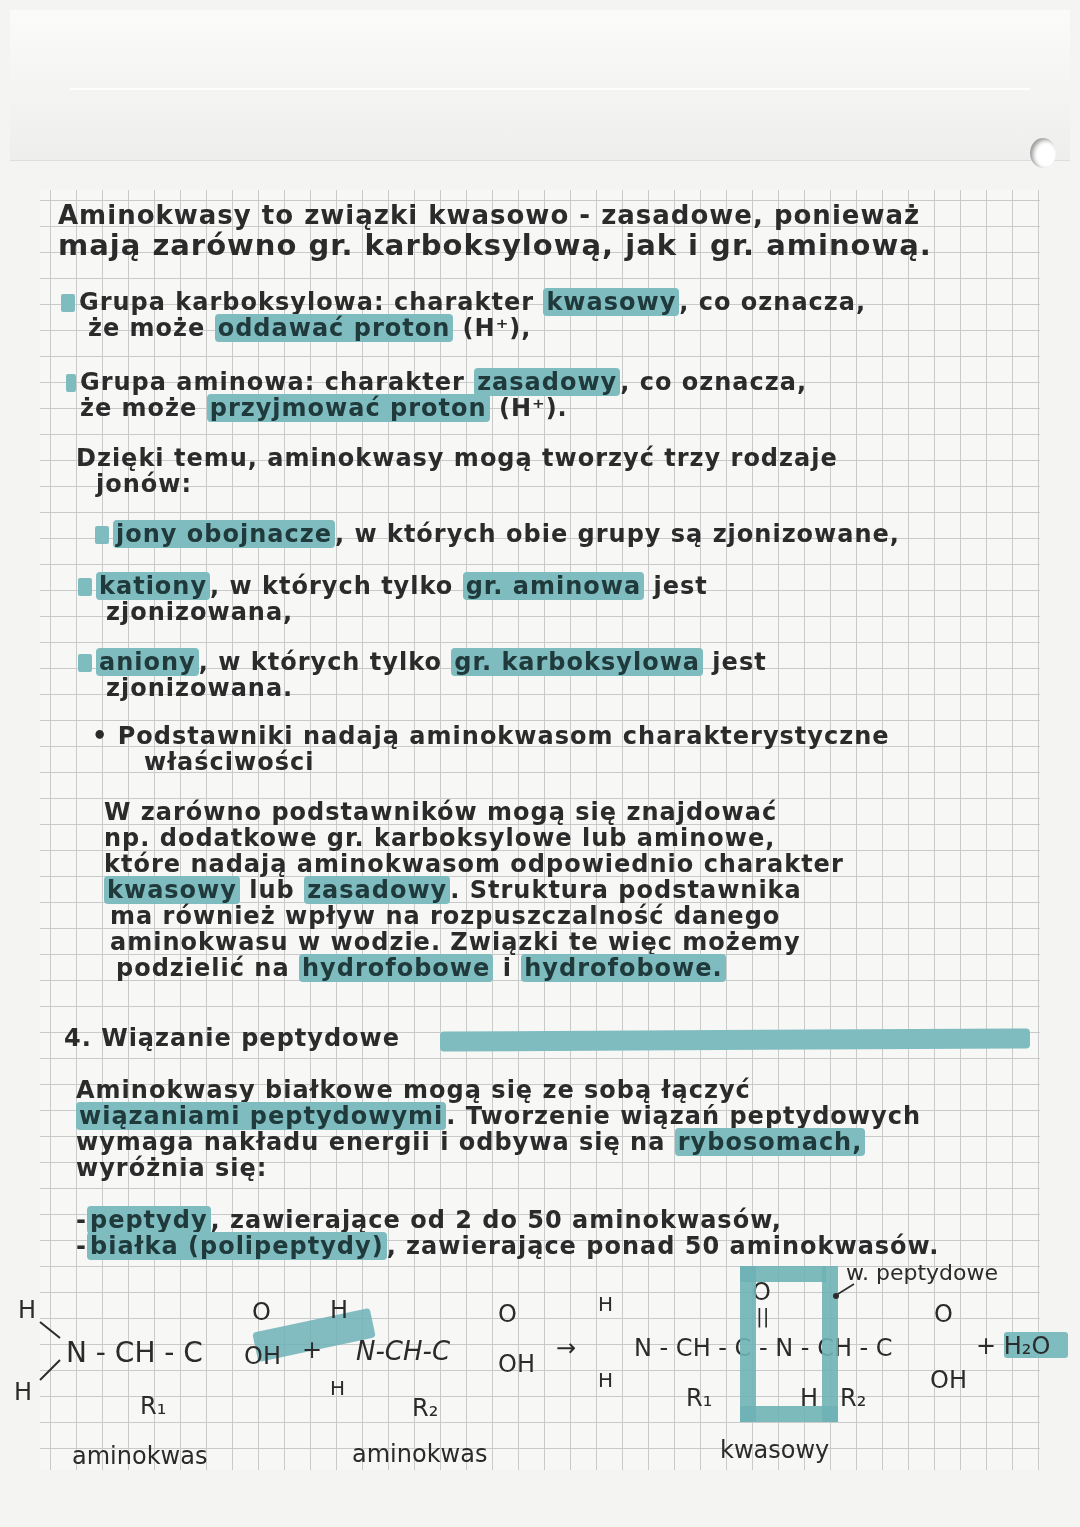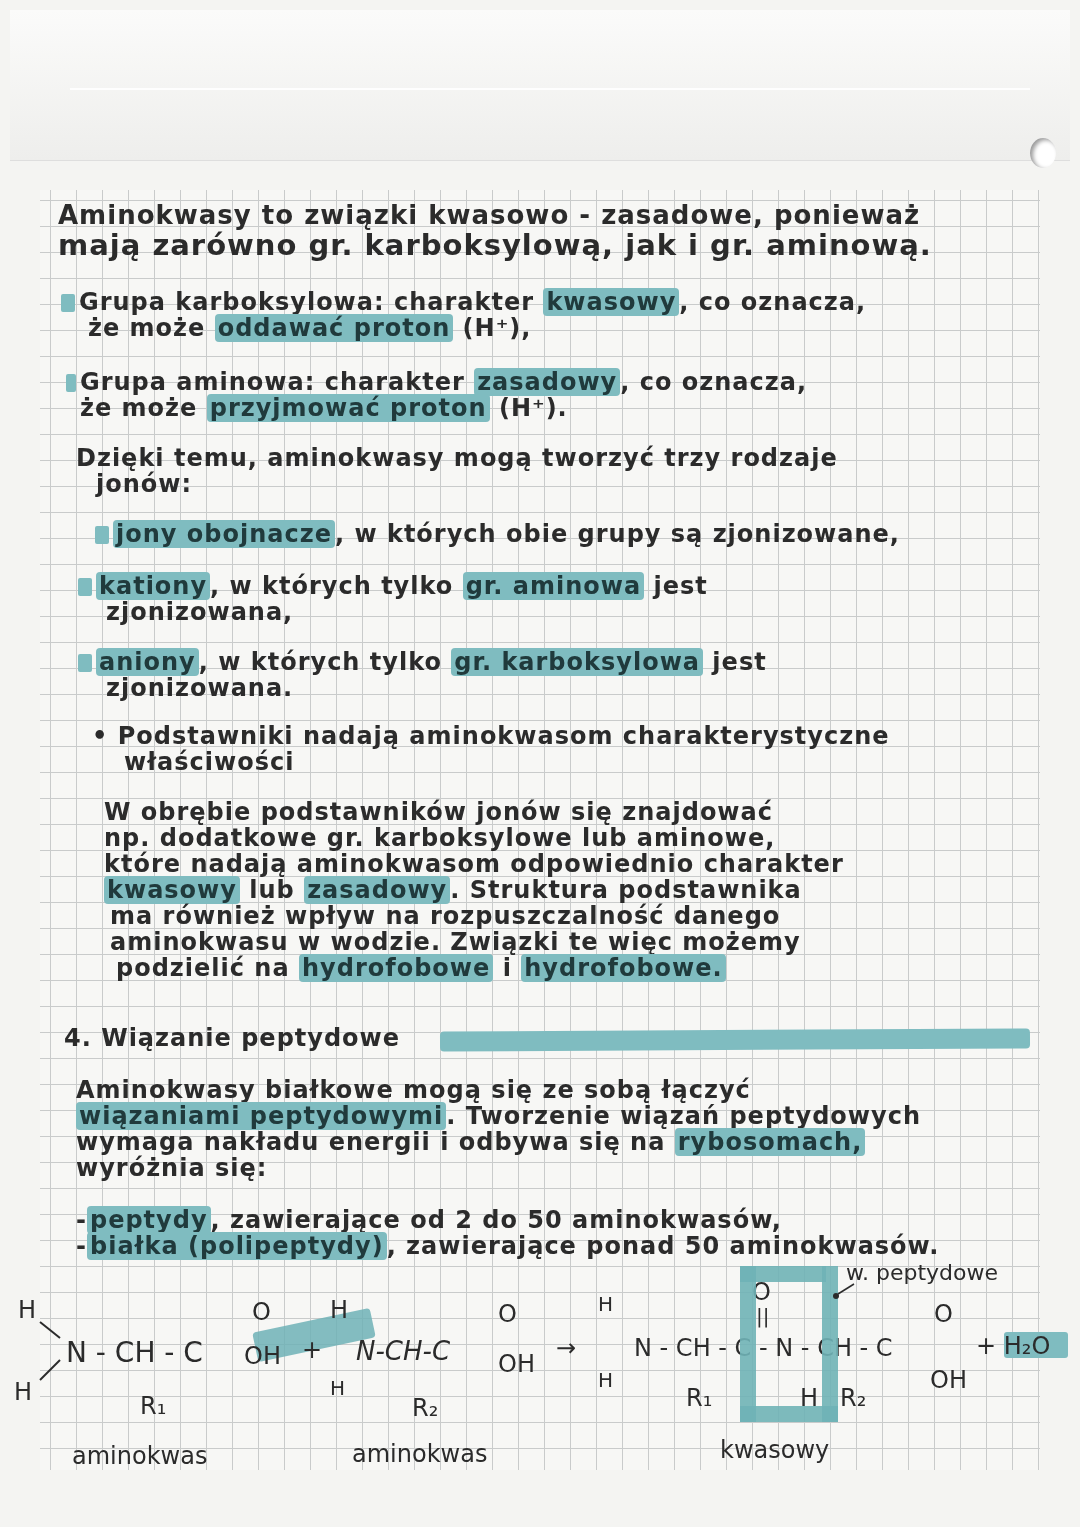--- a/index.html
+++ b/index.html
@@ -81,23 +81,23 @@
 
 <div class="line" style="left:95px;top:520px;"><span class="bullet-sq"></span><span class="hl">jony obojnacze</span><span>, w których obie grupy są zjonizowane,</span></div>
 
 <div class="line" style="left:78px;top:572px;"><span class="bullet-sq"></span><span class="hl">kationy</span><span>, w których tylko </span><span class="hl">gr. aminowa</span><span> jest</span></div>
 <div class="line" style="left:106px;top:598px;">zjonizowana,</div>
 
 <div class="line" style="left:78px;top:648px;"><span class="bullet-sq"></span><span class="hl">aniony</span><span>, w których tylko </span><span class="hl">gr. karboksylowa</span><span> jest</span></div>
 <div class="line" style="left:106px;top:674px;">zjonizowana.</div>
 
 <div class="line" style="left:92px;top:722px;">• Podstawniki nadają aminokwasom charakterystyczne</div>
-<div class="line" style="left:92px;top:748px;padding-left:32px;">właściwości</div>
+<div class="line" style="left:112px;top:748px;padding-left:32px;">właściwości</div>
 
-<div class="line" style="left:104px;top:798px;">W obrębie podstawników jonów się znajdować</div>
+<div class="line" style="left:104px;top:798px;">W zarówno podstawników mogą się znajdować</div>
 <div class="line" style="left:104px;top:824px;">np. dodatkowe gr. karboksylowe lub aminowe,</div>
 <div class="line" style="left:104px;top:850px;">które nadają aminokwasom odpowiednio charakter</div>
 <div class="line" style="left:104px;top:876px;"><span class="hl">kwasowy</span><span> lub </span><span class="hl">zasadowy</span><span>. Struktura podstawnika</span></div>
 <div class="line" style="left:110px;top:902px;">ma również wpływ na rozpuszczalność danego</div>
 <div class="line" style="left:110px;top:928px;">aminokwasu w wodzie. Związki te więc możemy</div>
 <div class="line" style="left:116px;top:954px;"><span>podzielić na </span><span class="hl">hydrofobowe</span><span> i </span><span class="hl">hydrofobowe.</span></div>
 
 <div class="line" style="left:64px;top:1024px;">4. Wiązanie peptydowe</div>
 <div class="heading-bar"></div>
 

